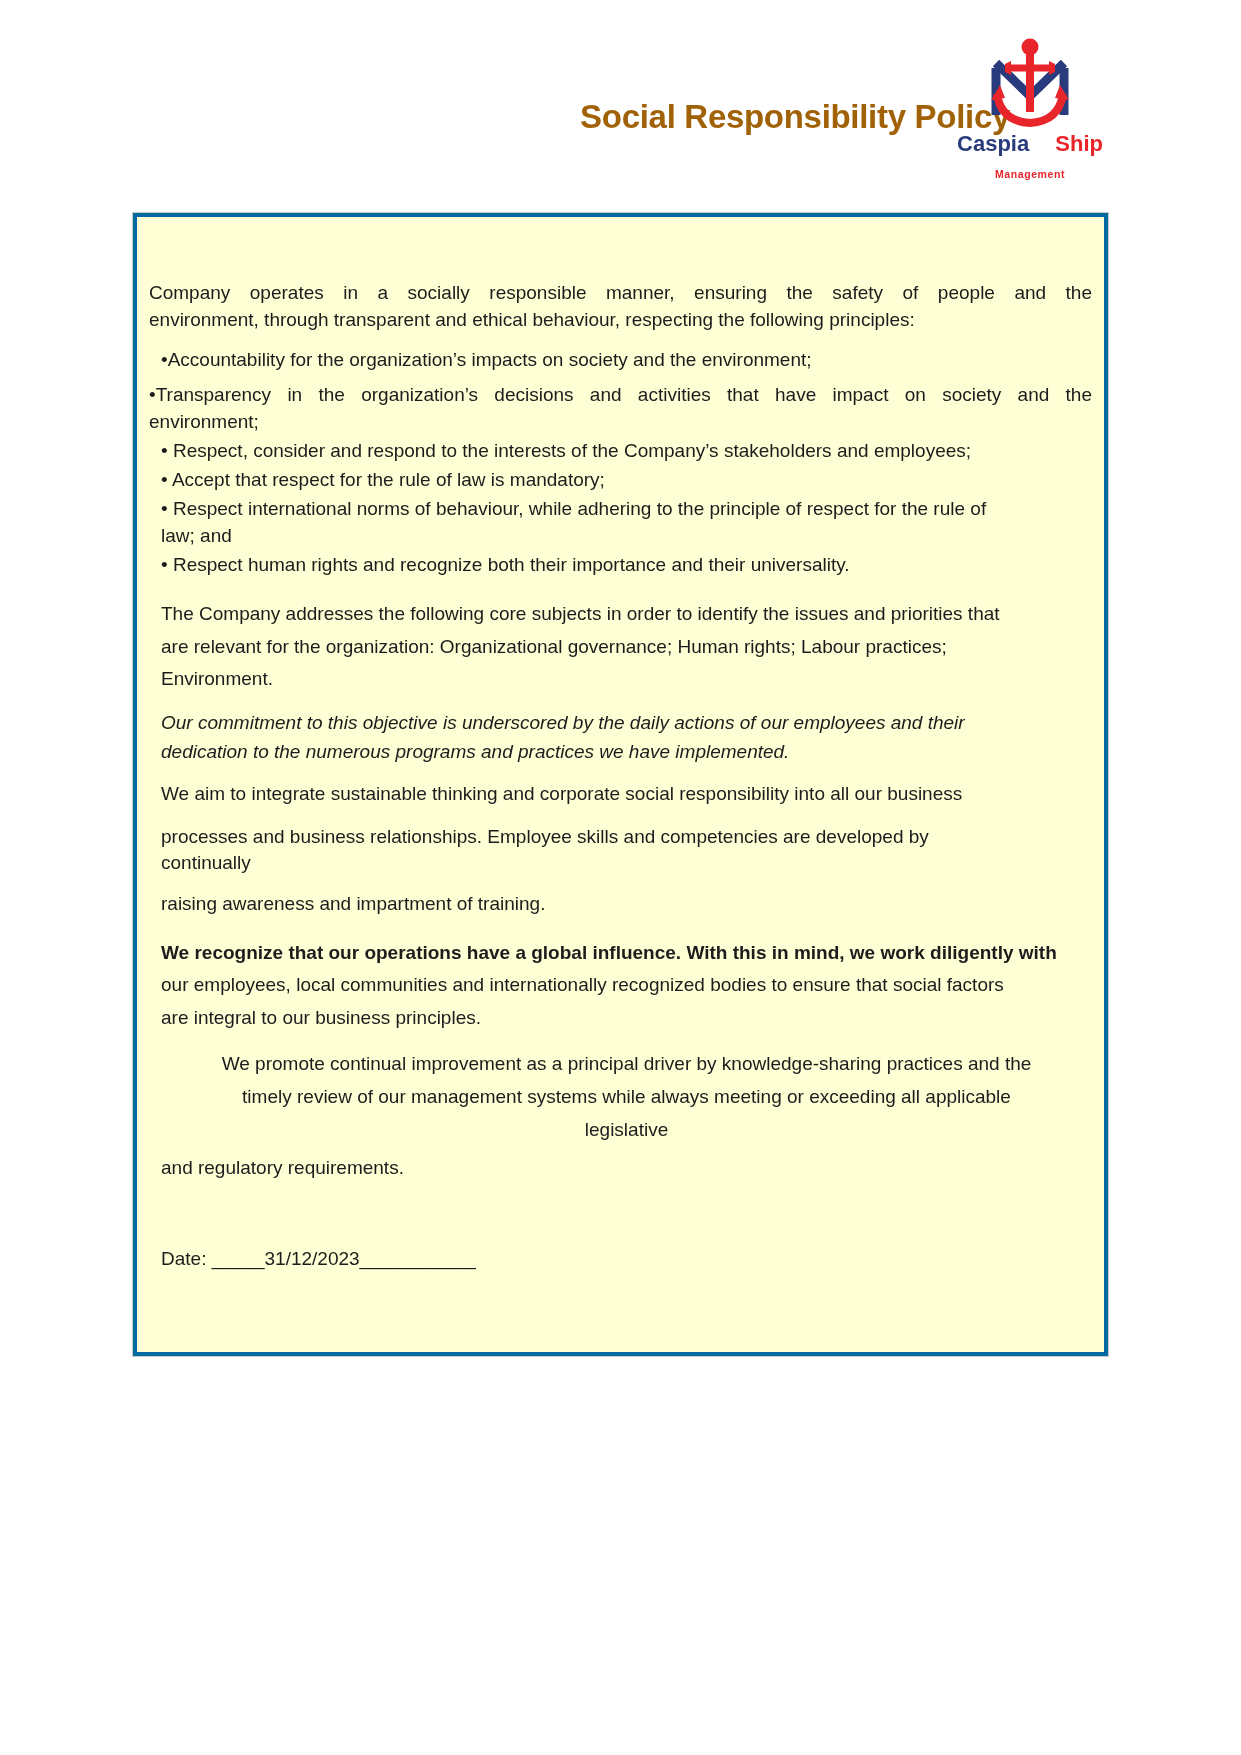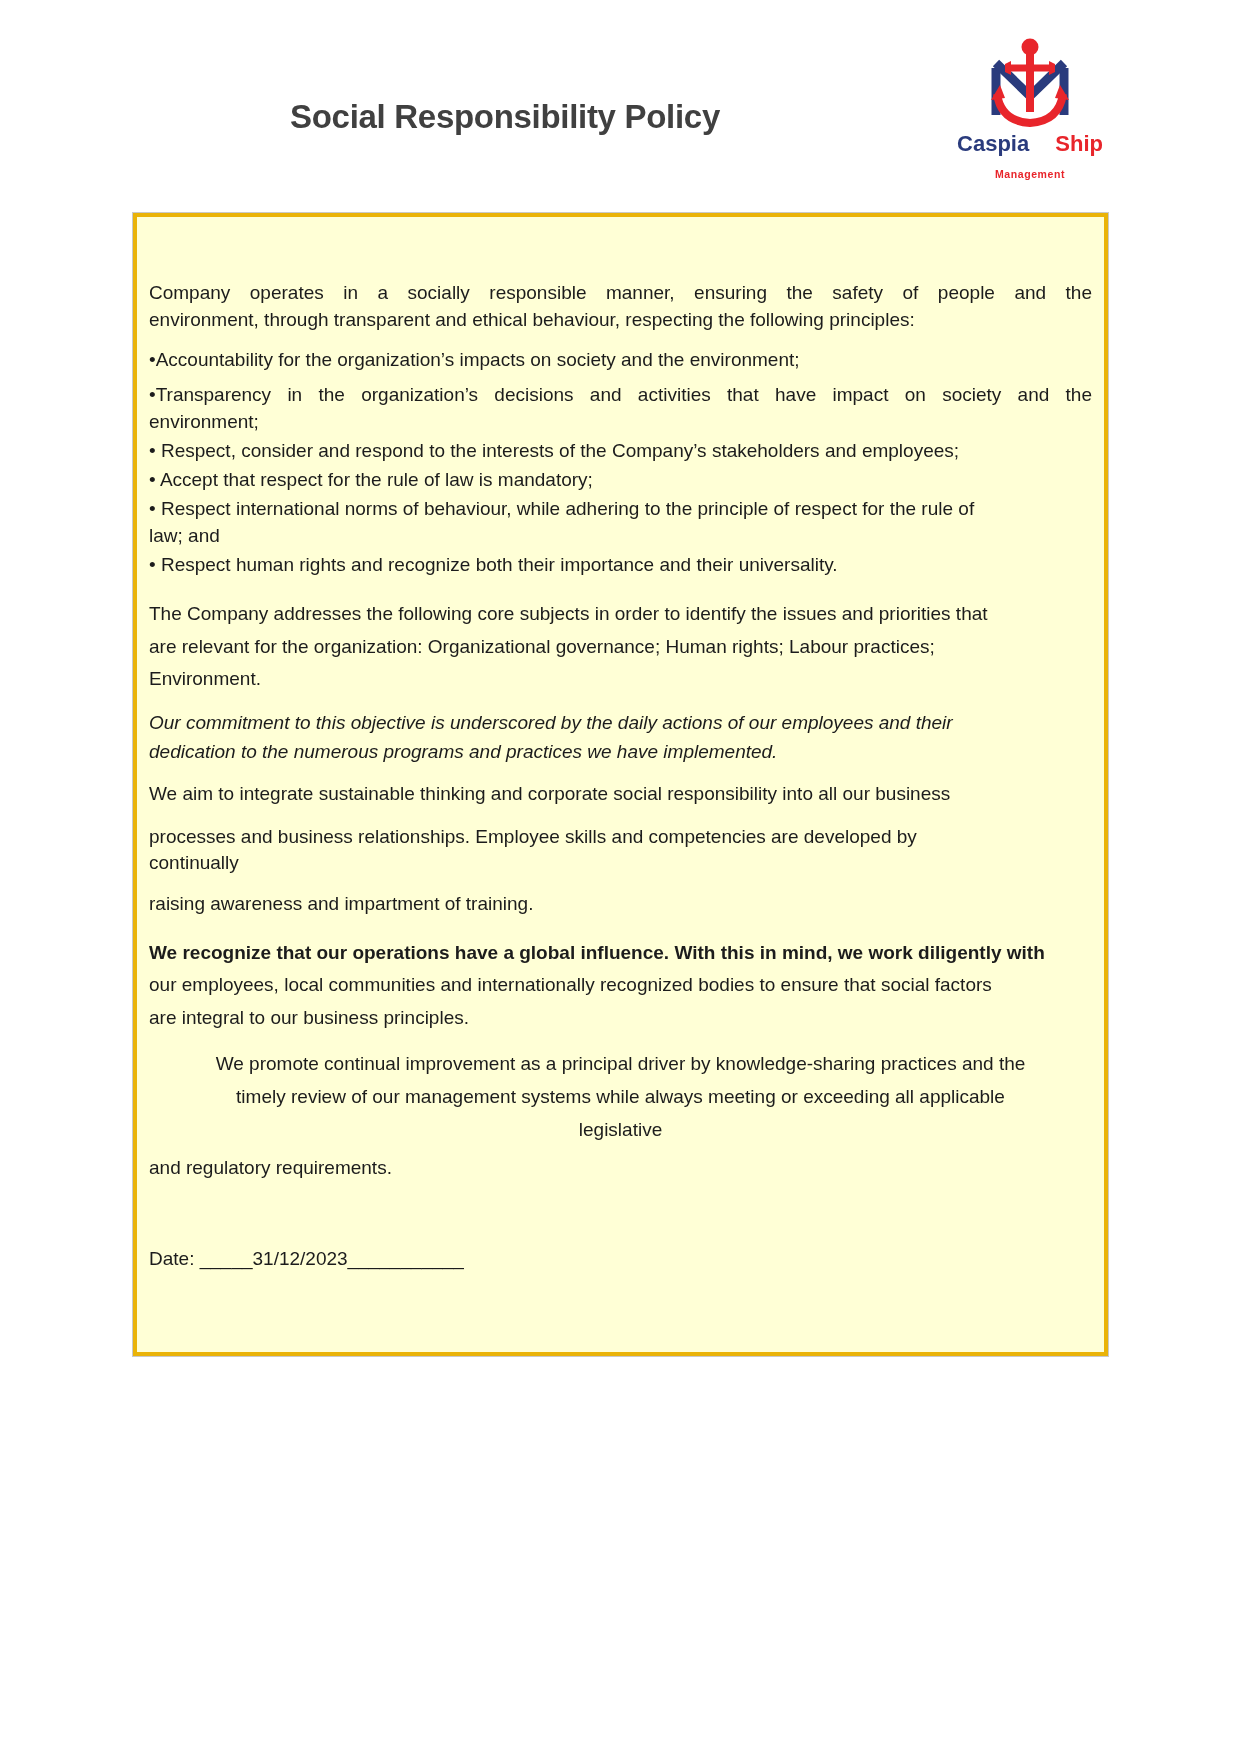--- a/index.html
+++ b/index.html
@@ -1,42 +1,42 @@
 <!DOCTYPE html>
 <html><head>
 <meta charset="utf-8">
 <style>
   html,body { margin:0; padding:0; background:#ffffff; }
   body { width:1241px; height:1755px; font-family:"Liberation Sans", sans-serif; }
   .page { position:relative; width:1241px; height:1755px; background:#ffffff; overflow:hidden; }
 
   
   .title { position:absolute; top:98px; left:0; width:1010px; margin:0;
-           text-align:center; font-size:33px; font-weight:700; color:#404040;
+           text-align:right; font-size:33px; font-weight:700; color:#a16207;
            letter-spacing:-0.3px; }
   .logo { position:absolute; top:38px; left:950px; width:160px; text-align:center; }
   .logo svg { display:block; margin:0 auto; }
   .brand { font-size:22px; font-weight:700; color:#2A3B7D; line-height:24px; margin-top:2px; }
   .brand .red { color:#E8252B;margin-left:20px; }
   .logo-sub { font-size:10.5px; font-weight:700; color:#E8252B; letter-spacing:0.6px; margin-top:12px; }
 
   
   .policy-box { position:absolute; top:213px; left:133px; width:975px; height:1143px;
-                box-sizing:border-box; background:#FFFFD6; border:4px solid #eab308;
+                box-sizing:border-box; background:#FFFFD6; border:4px solid #0369a1;
                 box-shadow:0 0 0 1px #c9c9c9; padding:62px 12px 0 12px;
                 font-size:19px; color:#1c1c1c; }
 
   p { margin:0; }
   .t  { line-height:27px; }      
   .t2 { line-height:26px; }
   .cm { line-height:29px;font-style:italic; }
   .ls { line-height:32.5px; }    
   .pm { line-height:33px;text-align:center; }
   .jl { text-align:justify; text-align-last:justify; }
-  .nw { white-space:nowrap; }
+  .nw { white-space:nowrap;margin-left:12px; }
   .m2 { margin-top:2px; } .m6 { margin-top:6px; } .m8 { margin-top:8px; }
   .m12 { margin-top:12px; } .m13 { margin-top:13px; } .m14 { margin-top:14px; }
   .m16 { margin-top:16px;font-weight:bold; } .m20 { margin-top:20px; } .m60 { margin-top:60px; }
 </style>
 </head>
 <body>
 
 <div class="page">
 
   <h1 class="title">Social Responsibility Policy</h1>

